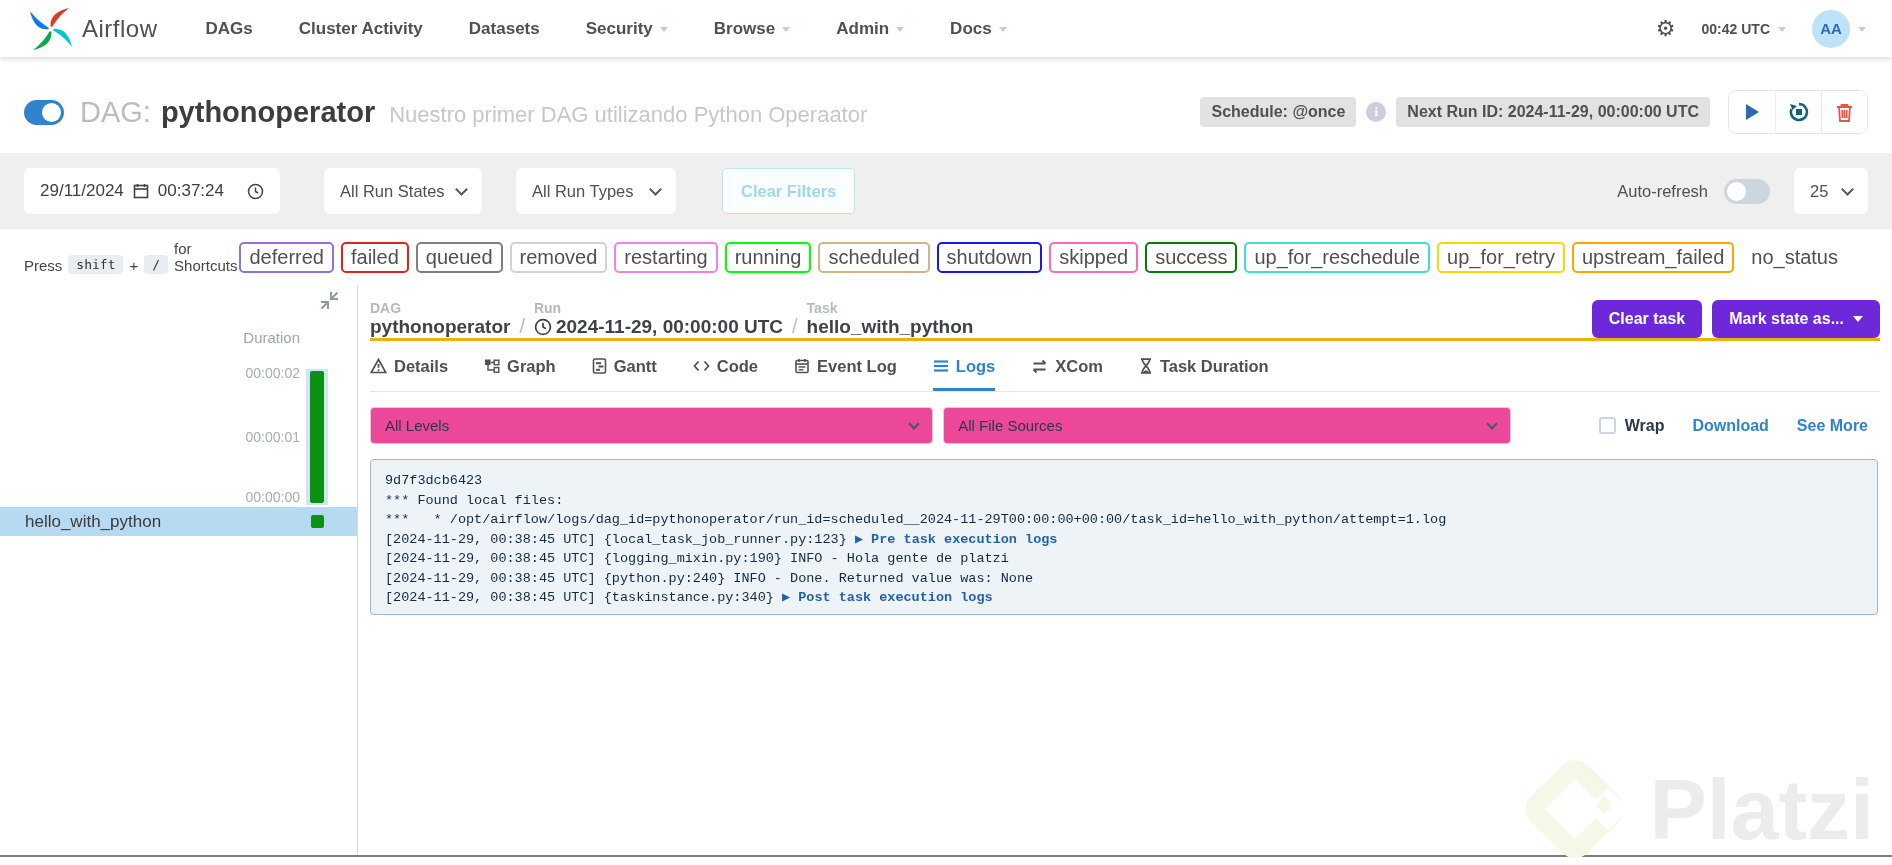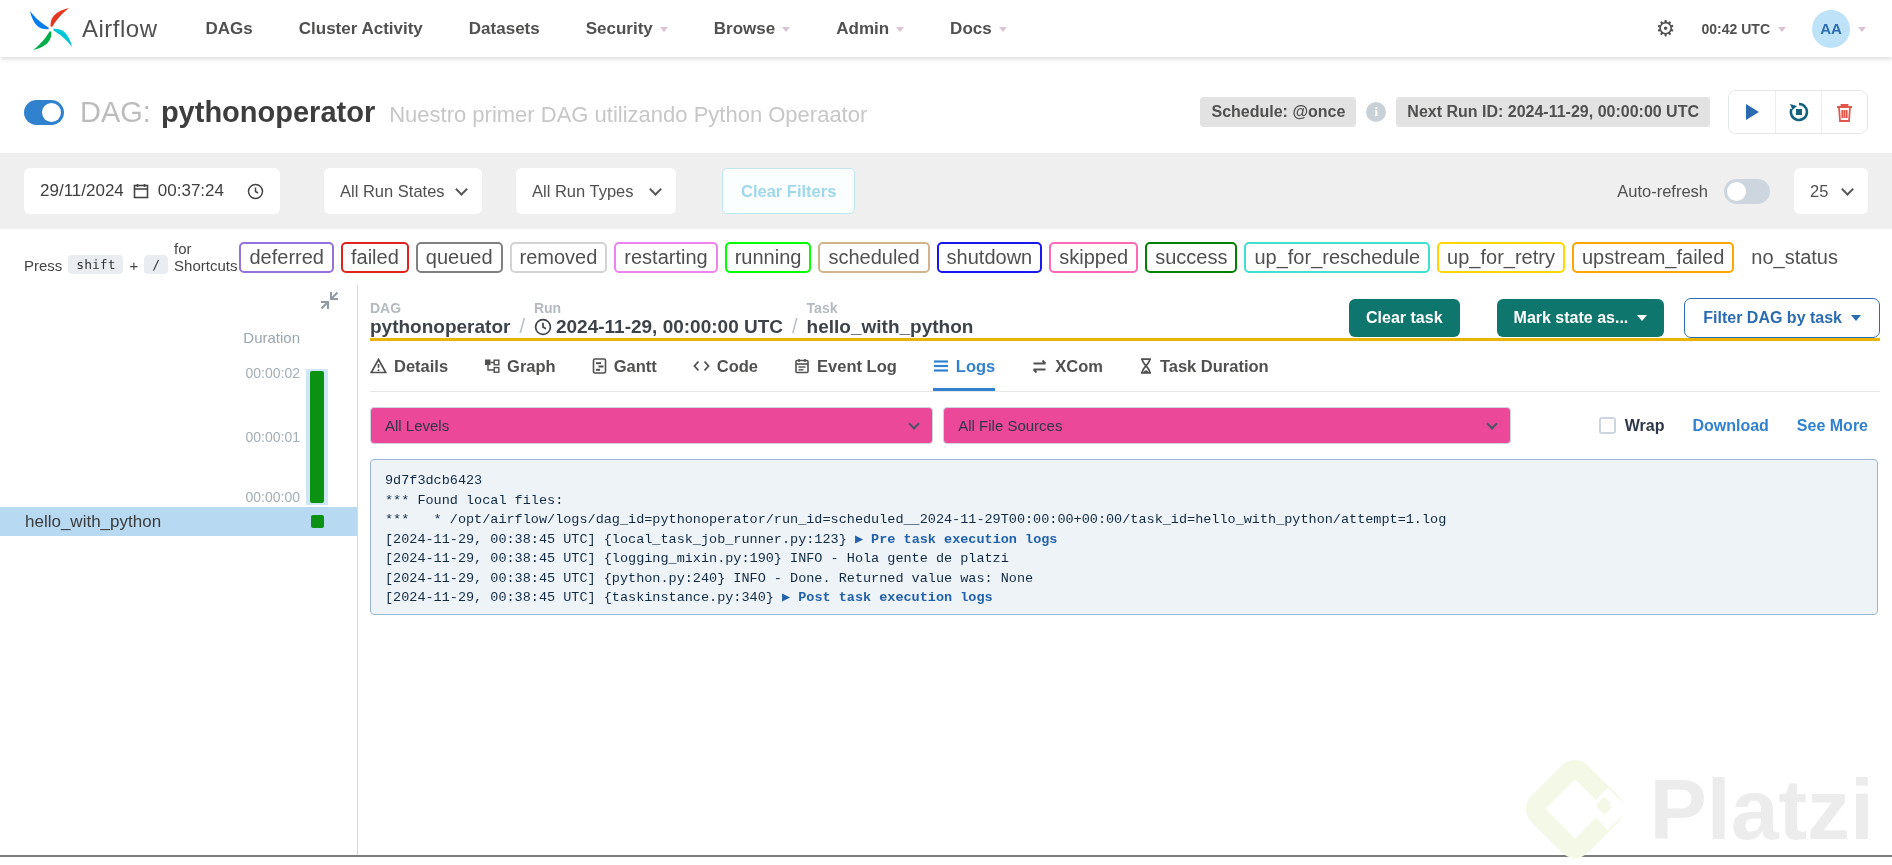--- a/index.html
+++ b/index.html
@@ -69,21 +69,21 @@
   .task-square { position:absolute; right:33px; width:13px; height:13px; border-radius:2px; background:#0c9212; cursor:pointer; }
 
   .content { flex:1; padding:0 12px; display:flex; flex-direction:column; min-width:0; }
 
   .crumb-row { height:56px; display:flex; align-items:flex-end; border-bottom:3px solid #eab308; }
   .crumb-group { display:flex; flex-direction:column; }
   .crumb-label { font-size:14px; color:#b3bac0; font-weight:700; line-height:15px; }
   .crumb-value { font-size:19px; font-weight:700; color:#3d4349; display:flex; align-items:center; gap:4px; cursor:pointer; }
   .crumb-sep { font-size:20px; color:#b8bfc5; margin:14px 9px 0 9px; }
   .crumb-actions { margin-left:auto; display:flex; align-items:center; gap:10px; }
-  .btn-blue { background:#0f766e; color:#fff; font-weight:700; font-size:16px; height:38px; border:none; border-radius:6px; padding:0 17px; display:flex; align-items:center; gap:9px; cursor:pointer;margin-left:27px; }
+  .btn-blue { background:#6d28d9; color:#fff; font-weight:700; font-size:16px; height:38px; border:none; border-radius:6px; padding:0 17px; display:flex; align-items:center; gap:9px; cursor:pointer; }
   .btn-caret-w { width:0;height:0;border-left:5px solid transparent;border-right:5px solid transparent;border-top:6px solid #fff; }
   .btn-outline { background:#fff; color:#2b6cb0; font-weight:700; font-size:16px; height:40px; border:1px solid #2b6cb0; border-radius:7px; padding:0 18px; display:flex; align-items:center; gap:9px; cursor:pointer; margin-left:10px; }
   .btn-caret-b { width:0;height:0;border-left:5px solid transparent;border-right:5px solid transparent;border-top:6px solid #2b6cb0; }
 
   .tab-row { height:51px; display:flex; align-items:stretch; gap:36px; border-bottom:1px solid #e6e6e6; }
   .tab { display:flex; align-items:center; gap:7px; font-size:16.5px; font-weight:700; color:#51504f; border-bottom:3px solid transparent; cursor:pointer; padding-top:3px; }
   .tab.active { color:#3182ce; border-bottom-color:#3182ce; }
   .tab svg { display:block; }
 
   .log-controls { margin-top:15px; display:flex; align-items:center; }
@@ -306,24 +306,20 @@
       <div class="crumb-group">
         <span class="crumb-label">Task</span>
         <span class="crumb-value">hello_with_python</span>
       </div>
       <div class="crumb-actions">
         <button class="btn-blue">Clear task</button>
         <button class="btn-blue">
             <span>Mark state as...</span>
             <span class="btn-caret-w"></span>
           </button>
-        <button class="btn-outline">
-            <span>Filter DAG by task</span>
-            <span class="btn-caret-b"></span>
-          </button>
       </div>
     </div>
 
     <div class="tab-row">
       <div class="tab">
         <svg width="17" height="16" viewBox="0 0 17 16">
             <path d="M8.5 1.5 L15.8 14.5 H1.2 Z" fill="none" stroke="#51504f" stroke-width="1.7"></path>
             <line x1="8.5" y1="6" x2="8.5" y2="9.8" stroke="#51504f" stroke-width="1.7"></line>
             <circle cx="8.5" cy="12.2" r="1" fill="#51504f"></circle>
           </svg>

